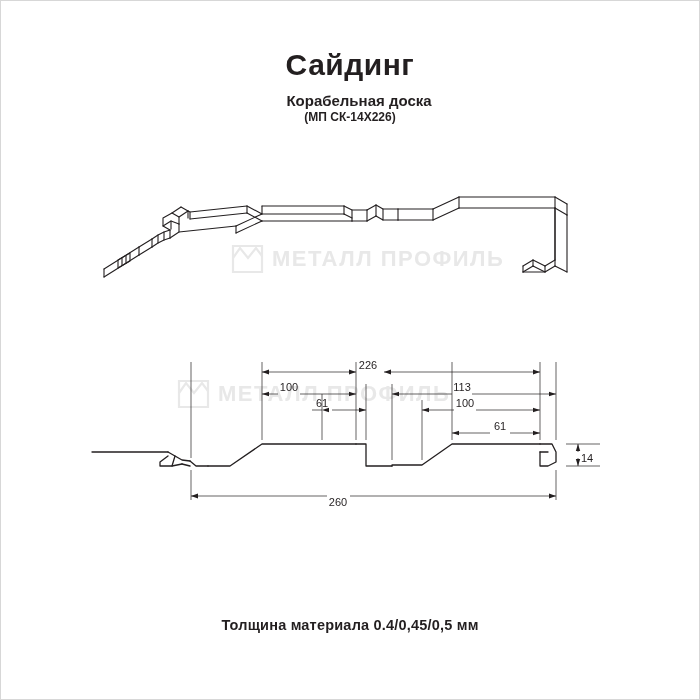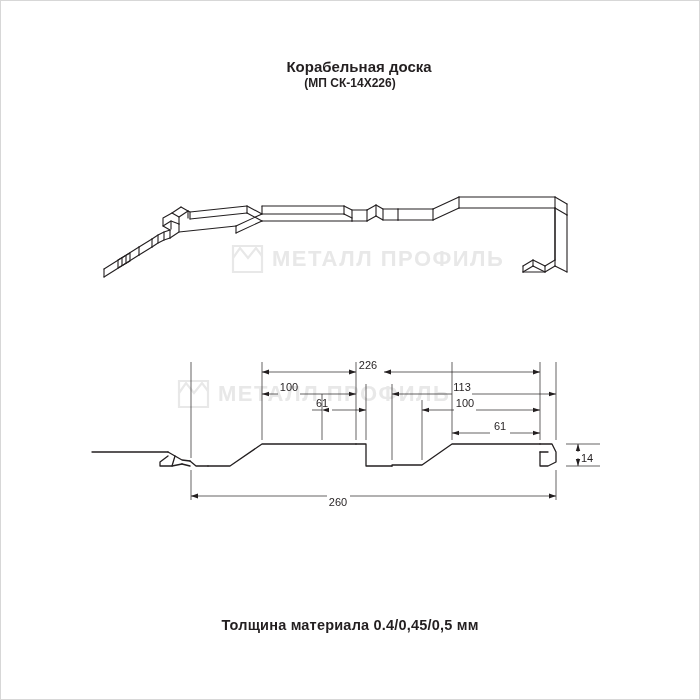--- a/index.html
+++ b/index.html
@@ -85,20 +85,21 @@
   }
 </style>
 </head>
 <body>
 
 <div id="page">
 
   <div class="frame"></div>
 
   <div class="title-block">
+    <div class="title-main">Сайдинг</div>
     <div class="title-sub">Корабельная доска</div>
     <div class="title-code">(МП СК-14Х226)</div>
   </div>
 
   <svg class="svg-layer" width="700" height="700" viewBox="0 0 700 700">
 
     <g opacity="1">
       <g stroke="#e8e8e8" stroke-width="2.2" fill="none">
         <path d="M233 246 L233 272 L262 272 L262 246 Z"></path>
         <path d="M233 258 L240 248 L248 258 L256 248 L262 256"></path>

